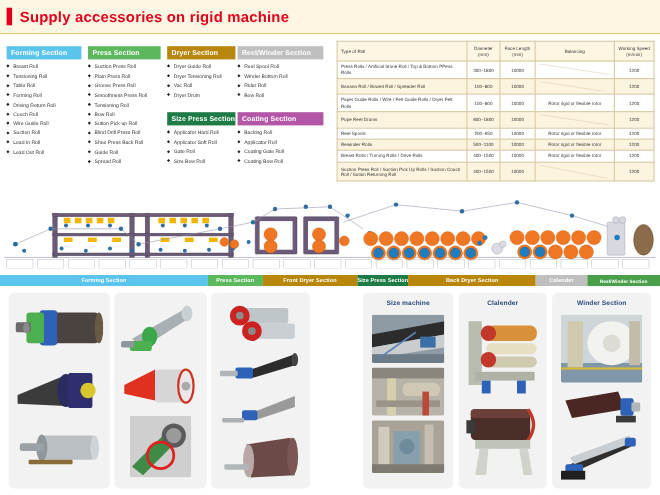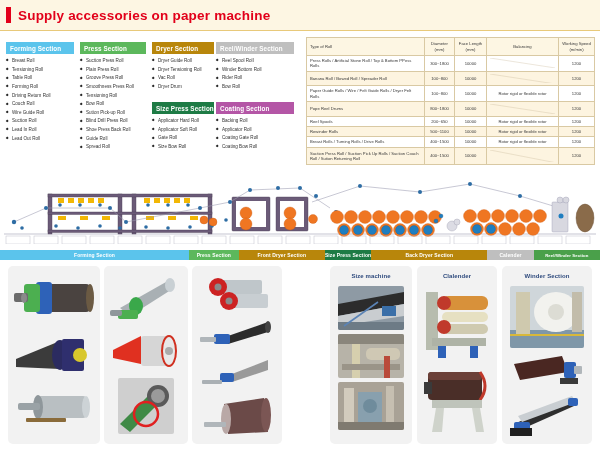--- a/index.html
+++ b/index.html
@@ -100,21 +100,21 @@
   .ph{position:absolute;overflow:hidden;border-radius:2px;}
   .ph svg{display:block;}
 </style>
 </head>
 <body>
 
 <div class="page">
 
   <div class="titlebar">
     <div class="title-accent"></div>
-    <div class="title-text">Supply accessories on paper machine</div>
+    <div class="title-text">Supply accessories on rigid machine</div>
   </div>
 
   <div class="lists">
 
     <div class="col col-1">
       <div class="sec-head" style="background: rgb(91, 196, 236);">Forming Section</div>
       <ul class="sec-list">
         <li>Breast Roll</li>
         <li>Tensioning Roll</li>
         <li>Table Roll</li>

